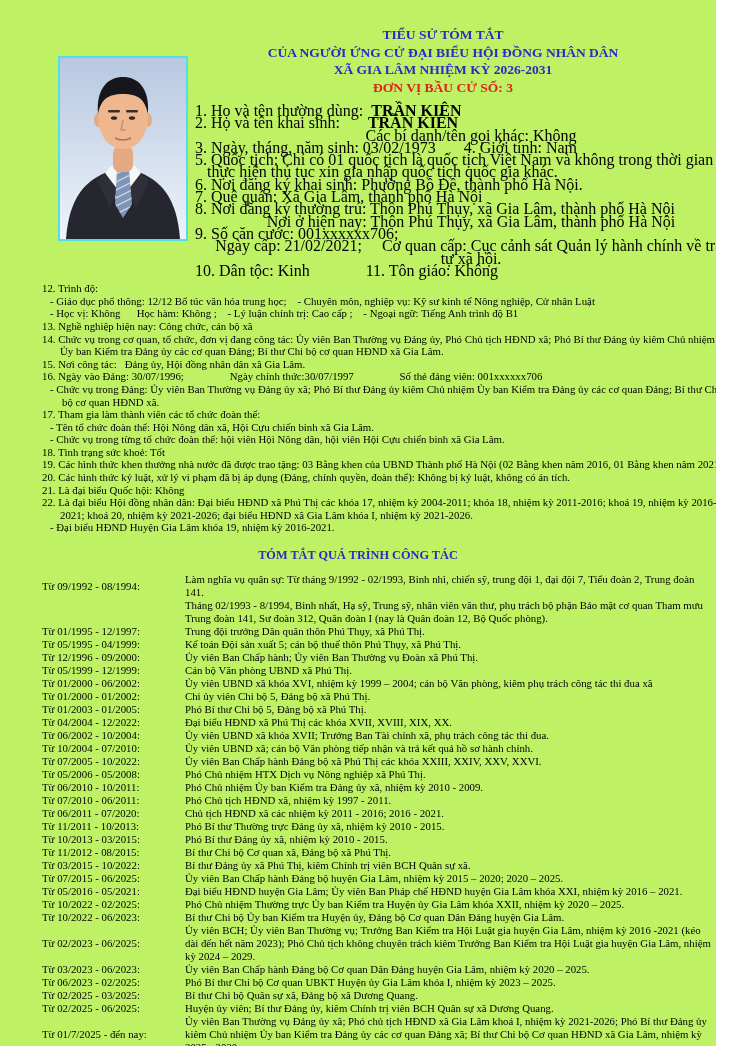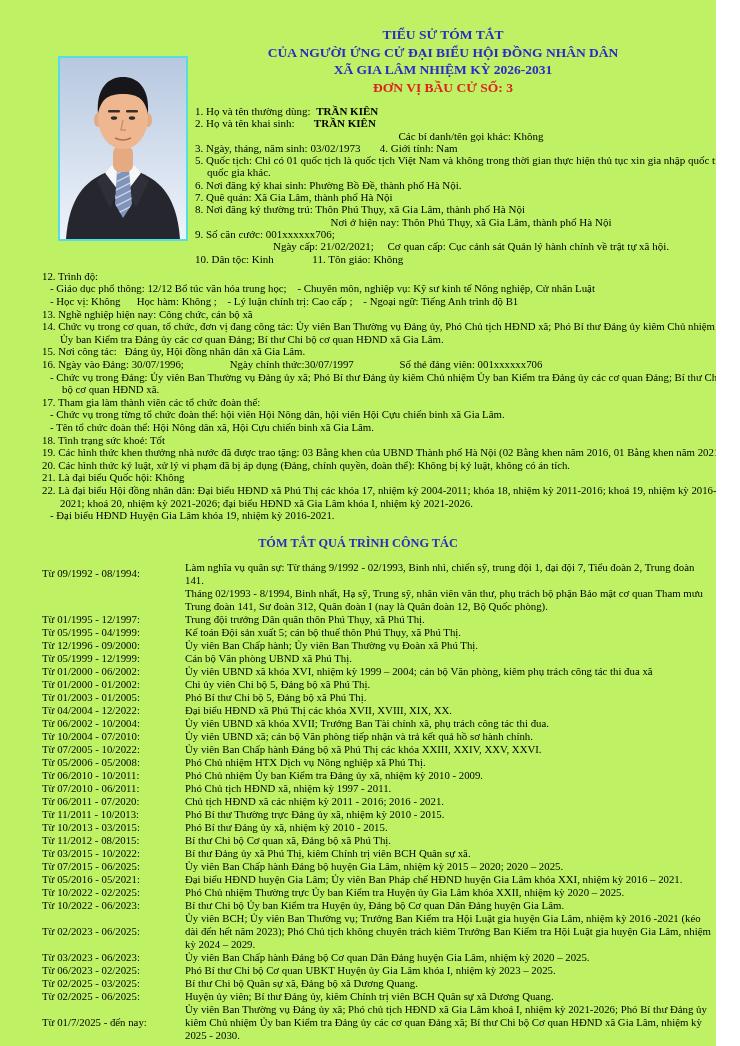--- a/index.html
+++ b/index.html
@@ -24,21 +24,21 @@
     position:absolute; left:58px; top:56px;
     width:126px; height:181px;
     border:2px solid #55dde4;
     background:#c3d1e6;
     overflow:hidden;
   }
   .photo svg { display:block; }
   .idblock {
     margin:9px 10px 0 195px;
     width:540px;
-    font-size:11px;
+    font-size:16px;
     line-height:12.3px;
   }
   .iline { padding-left:12px; text-indent:-12px; white-space:pre-wrap; }
   .iline.ind { padding-left:12px; text-indent:0;text-align:center; }
   .main {
     margin:5px 10px 0 42px;
     width:688px;
     font-size:10.8px;
     line-height:12.6px;
   }
@@ -141,22 +141,22 @@
   <div class="main">
     <div class="mi">12. Trình độ:</div>
     <div class="mi sub">- Giáo dục phổ thông: 12/12 Bổ túc văn hóa trung học;    - Chuyên môn, nghiệp vụ: Kỹ sư kinh tế Nông nghiệp, Cử nhân Luật</div>
     <div class="mi sub">- Học vị: Không      Học hàm: Không ;    - Lý luận chính trị: Cao cấp ;    - Ngoại ngữ: Tiếng Anh trình độ B1</div>
     <div class="mi">13. Nghề nghiệp hiện nay: Công chức, cán bộ xã</div>
     <div class="mi">14. Chức vụ trong cơ quan, tổ chức, đơn vị đang công tác: Ủy viên Ban Thường vụ Đảng ủy, Phó Chủ tịch HĐND xã; Phó Bí thư Đảng ủy kiêm Chủ nhiệm Ủy ban Kiểm tra Đảng ủy các cơ quan Đảng; Bí thư Chi bộ cơ quan HĐND xã Gia Lâm.</div>
     <div class="mi">15. Nơi công tác:   Đảng ủy, Hội đồng nhân dân xã Gia Lâm.</div>
     <div class="mi">16. Ngày vào Đảng: 30/07/1996;                 Ngày chính thức:30/07/1997                 Số thẻ đảng viên: 001xxxxxx706</div>
     <div class="mi sub">- Chức vụ trong Đảng: Ủy viên Ban Thường vụ Đảng ủy xã; Phó Bí thư Đảng ủy kiêm Chủ nhiệm Ủy ban Kiểm tra Đảng ủy các cơ quan Đảng; Bí thư Chi bộ cơ quan HĐND xã.</div>
     <div class="mi">17. Tham gia làm thành viên các tổ chức đoàn thể:</div>
+    <div class="mi sub">- Tên tổ chức đoàn thể: Hội Nông dân xã, Hội Cựu chiến binh xã Gia Lâm.</div>
     <div class="mi sub">- Chức vụ trong từng tổ chức đoàn thể: hội viên Hội Nông dân, hội viên Hội Cựu chiến binh xã Gia Lâm.</div>
-    <div class="mi sub">- Tên tổ chức đoàn thể: Hội Nông dân xã, Hội Cựu chiến binh xã Gia Lâm.</div>
     <div class="mi">18. Tình trạng sức khoẻ: Tốt</div>
     <div class="mi">19. Các hình thức khen thưởng nhà nước đã được trao tặng: 03 Bằng khen của UBND Thành phố Hà Nội (02 Bằng khen năm 2016, 01 Bằng khen năm 2021).</div>
     <div class="mi">20. Các hình thức kỷ luật, xử lý vi phạm đã bị áp dụng (Đảng, chính quyền, đoàn thể): Không bị kỷ luật, không có án tích.</div>
     <div class="mi">21. Là đại biểu Quốc hội: Không</div>
     <div class="mi">22. Là đại biểu Hội đồng nhân dân: Đại biểu HĐND xã Phú Thị các khóa 17, nhiệm kỳ 2004-2011; khóa 18, nhiệm kỳ 2011-2016; khoá 19, nhiệm kỳ 2016-2021; khoá 20, nhiệm kỳ 2021-2026; đại biểu HĐND xã Gia Lâm khóa I, nhiệm kỳ 2021-2026.</div>
     <div class="mi sub">- Đại biểu HĐND Huyện Gia Lâm khóa 19, nhiệm kỳ 2016-2021.</div>
   </div>
 
   <div class="career-h">TÓM TẮT QUÁ TRÌNH CÔNG TÁC</div>
 

